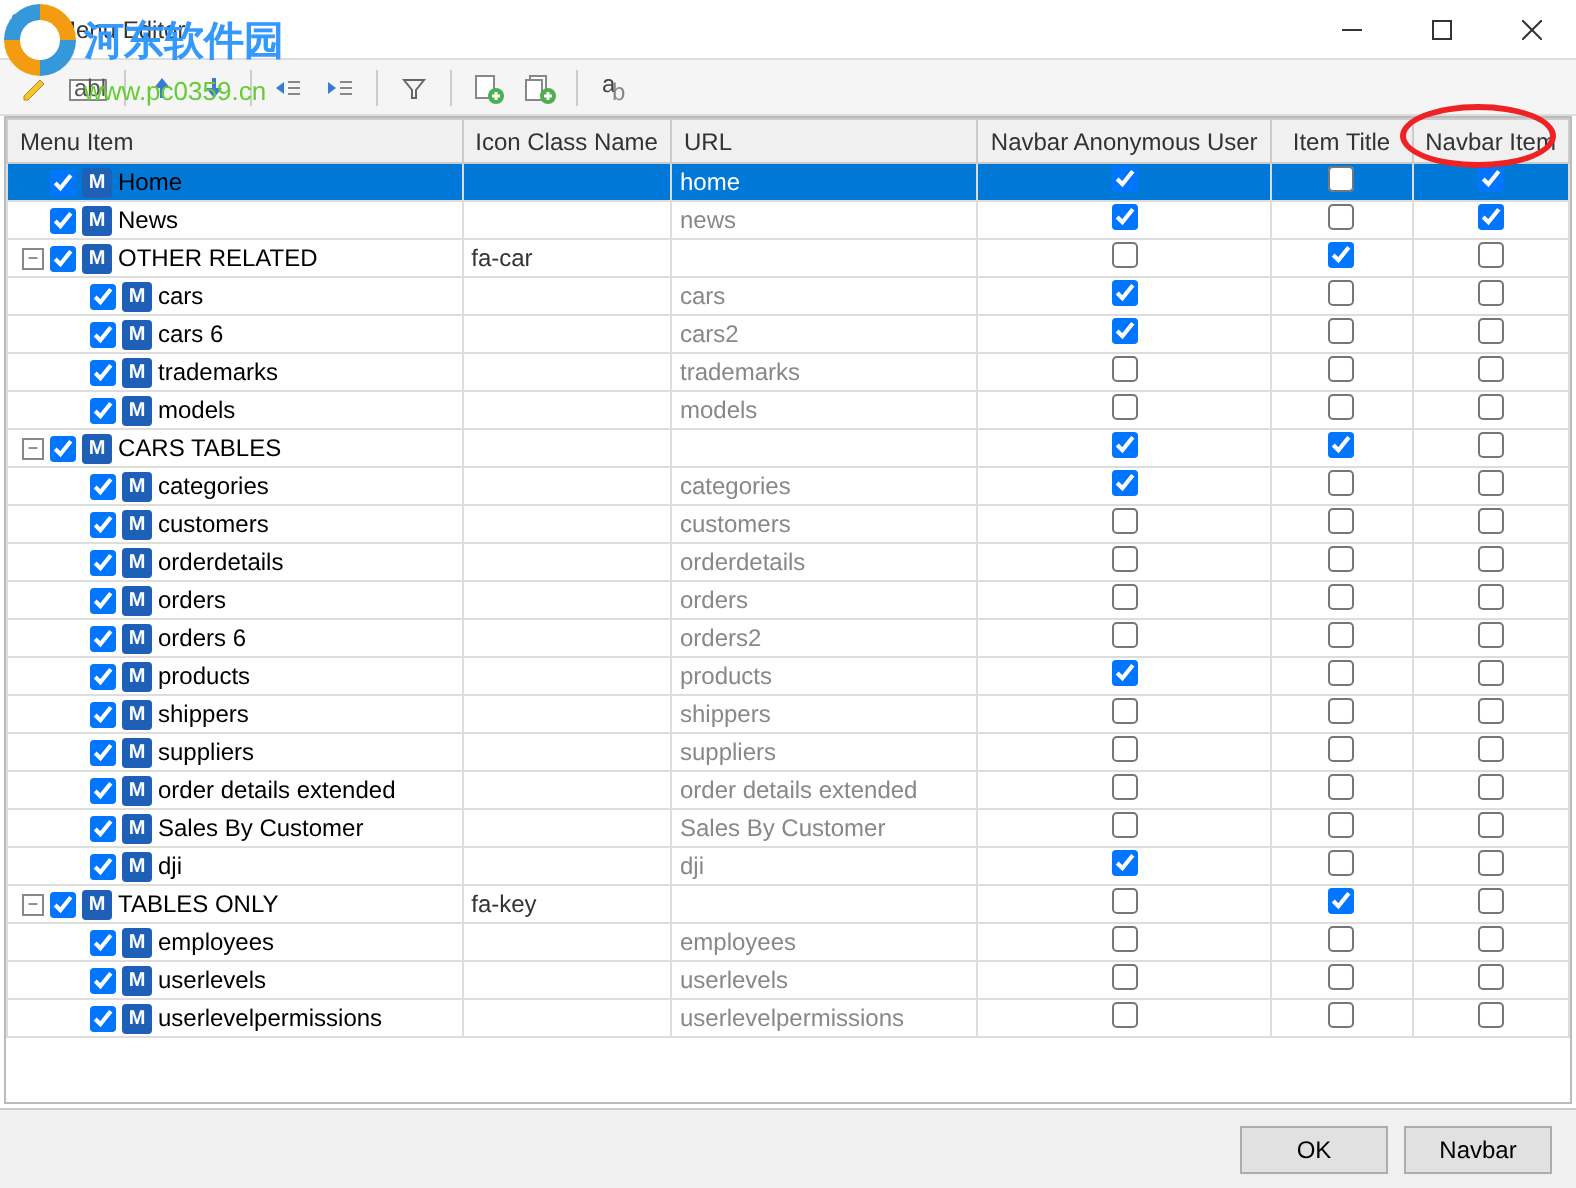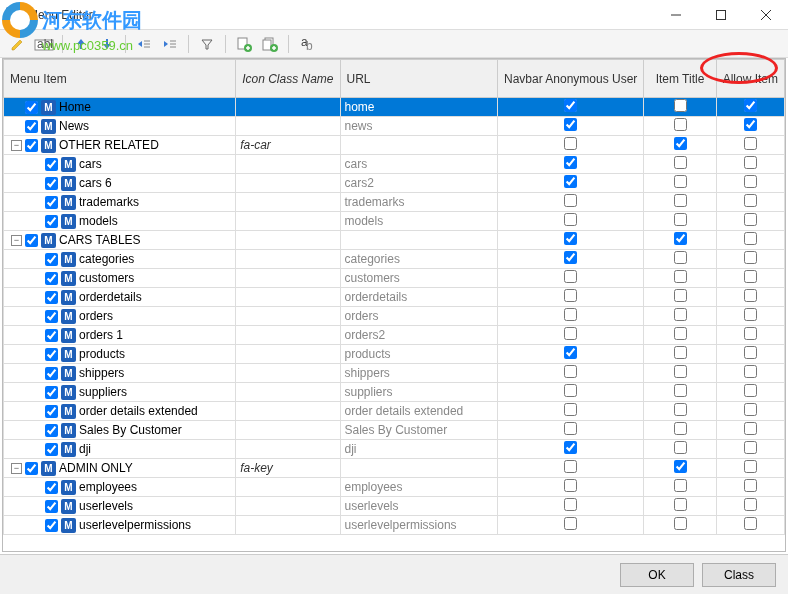--- a/index.html
+++ b/index.html
@@ -17,21 +17,21 @@
 .watermark .logo-icon::after { content:''; position:absolute; inset:8px; background:#fff; border-radius:50%; }
 .watermark .logo-text { font-size: 20px; font-weight: bold; color: #3399ff; margin-left: 4px; font-family: "Microsoft YaHei", sans-serif; }
 .watermark .url { color: #66cc33; font-size: 13px; margin-left: 40px; font-family: Arial; }
 
 .toolbar { height: 28px; background: #f5f5f5; border-bottom: 1px solid #ddd; display: flex; align-items: center; padding: 0 6px; gap: 2px; }
 .toolbar .tb-btn { width: 24px; height: 22px; display: flex; align-items: center; justify-content: center; border-radius: 2px; }
 .toolbar .sep { width: 1px; height: 18px; background: #ccc; margin: 0 4px; }
 
 .grid-area { position: absolute; top: 58px; left: 2px; right: 2px; bottom: 42px; overflow: auto; border: 1px solid #bbb; }
 .grid { width: 100%; border-collapse: collapse; }
-.grid th { background: #f0f0f0; border: 1px solid #ccc; padding: 3px 6px; text-align: left; font-weight: normal; color: #333; height: 38px; white-space: nowrap; }
+.grid th { background: #f0f0f0; border: 1px solid #ccc; padding: 3px 6px; text-align: left; font-weight: normal; color: #333; height: 22px; white-space: nowrap; }
 .grid th.center { text-align: center; }
 .grid td { border: 1px solid #ddd; padding: 0 4px; height: 19px; vertical-align: middle; white-space: nowrap; }
 .grid td.center { text-align: center; }
 .grid tr.selected td { background: #0078d7; color: #fff; }
 .grid tr.selected td .url-text { color: #fff; }
 
 .tree-cell { display: flex; align-items: center; gap: 3px; }
 .tree-cell .indent { display: inline-block; }
 .tree-cell .expander { width: 11px; height: 11px; border: 1px solid #888; display: inline-flex; align-items: center; justify-content: center; font-size: 9px; line-height: 1; color: #555; cursor: pointer; background: #fff; }
 .tree-cell .expander.blank { border: none; background: transparent; }
@@ -44,21 +44,21 @@
 
 .cell-chk { width: 13px; height: 13px; }
 
 .footer { position: absolute; bottom: 0; left: 0; right: 0; height: 40px; background: #f0f0f0; border-top: 1px solid #ccc; display: flex; align-items: center; justify-content: flex-end; padding-right: 12px; gap: 8px; }
 .footer .btn { min-width: 74px; height: 24px; background: #e1e1e1; border: 1px solid #adadad; padding: 0 12px; display: flex; align-items: center; justify-content: center; cursor: pointer; }
 
 .highlight-ellipse { position: absolute; top: 52px; right: 10px; width: 78px; height: 32px; border: 3px solid #e22; border-radius: 50%; pointer-events: none; z-index: 50; }
 
 
 .col-mi { width: 244px; }
-.col-icn { width: 104px; font-style: italic; }
+.col-icn { width: 104px; }
 .col-url { width: 168px; }
 .col-anon { width: 124px; text-align:center;}
 .col-gt { width: 76px; text-align:center;}
 .col-nv { width: 64px; text-align:center;}
 
 svg { display: block; }
 </style>
 </head>
 <body>
 
@@ -168,21 +168,21 @@
 
 <div class="grid-area">
   <table class="grid">
     <thead>
       <tr>
         <th class="col-mi">Menu Item</th>
         <th class="col-icn">Icon Class Name</th>
         <th class="col-url">URL</th>
         <th class="col-anon center">Navbar Anonymous User</th>
         <th class="col-gt center">Item Title</th>
-        <th class="col-nv center">Allow Item</th>
+        <th class="col-nv center">Navbar Item</th>
       </tr>
     </thead>
     <tbody id="grid-body">
         <tr class="selected">
           <td class="col-mi">
             <div class="tree-cell">
               <span class="indent" style="width: 0px;"></span>
               <span class="expander blank"></span>
               <input type="checkbox" class="chk" checked="" style="">
               <span class="m-icon">M</span>
@@ -371,21 +371,21 @@
           <td class="col-gt center"><input type="checkbox" class="cell-chk" style=""></td>
           <td class="col-nv center"><input type="checkbox" class="cell-chk" style=""></td>
         </tr>
         <tr>
           <td class="col-mi">
             <div class="tree-cell">
               <span class="indent" style="width: 20px;"></span>
               <span class="expander blank"></span>
               <input type="checkbox" class="chk" checked="" style="">
               <span class="m-icon">M</span>
-              <span class="label">orders 1</span>
+              <span class="label">orders 6</span>
             </div>
           </td>
           <td class="col-icn"><span class="icon-class-text"></span></td>
           <td class="col-url"><span class="url-text">orders2</span></td>
           <td class="col-anon center"><input type="checkbox" class="cell-chk" style=""></td>
           <td class="col-gt center"><input type="checkbox" class="cell-chk" style=""></td>
           <td class="col-nv center"><input type="checkbox" class="cell-chk" style=""></td>
         </tr>
         <tr>
           <td class="col-mi">
@@ -483,21 +483,21 @@
           <td class="col-gt center"><input type="checkbox" class="cell-chk" style=""></td>
           <td class="col-nv center"><input type="checkbox" class="cell-chk" style=""></td>
         </tr>
         <tr>
           <td class="col-mi">
             <div class="tree-cell">
               <span class="indent" style="width: 0px;"></span>
               <span class="expander">−</span>
               <input type="checkbox" class="chk" checked="" style="">
               <span class="m-icon">M</span>
-              <span class="label">ADMIN ONLY</span>
+              <span class="label">TABLES ONLY</span>
             </div>
           </td>
           <td class="col-icn"><span class="icon-class-text">fa-key</span></td>
           <td class="col-url"><span class="url-text"></span></td>
           <td class="col-anon center"><input type="checkbox" class="cell-chk" style=""></td>
           <td class="col-gt center"><input type="checkbox" class="cell-chk" checked="" style=""></td>
           <td class="col-nv center"><input type="checkbox" class="cell-chk" style=""></td>
         </tr>
         <tr>
           <td class="col-mi">
@@ -548,14 +548,14 @@
           <td class="col-nv center"><input type="checkbox" class="cell-chk" style=""></td>
         </tr>
       </tbody>
   </table>
 </div>
 
 <div class="highlight-ellipse"></div>
 
 <div class="footer">
   <div class="btn">OK</div>
-  <div class="btn">Class</div>
+  <div class="btn">Navbar</div>
 </div>
 
 </body></html>

